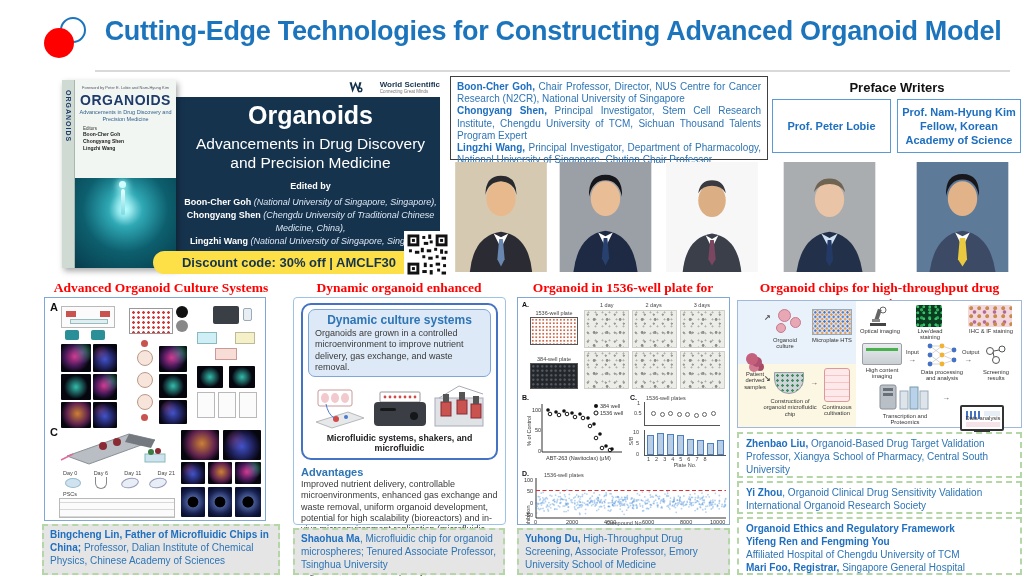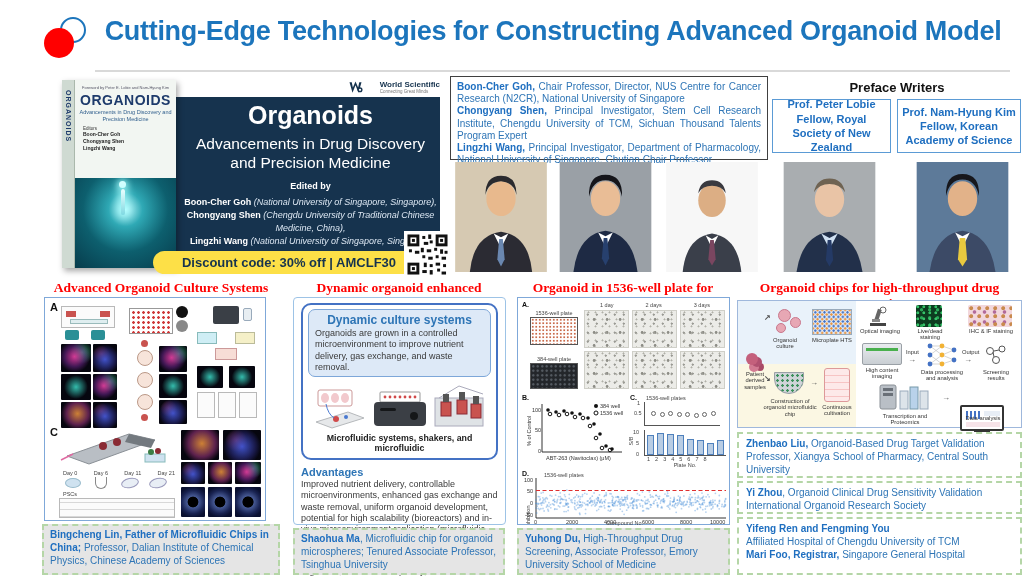--- a/index.html
+++ b/index.html
@@ -198,21 +198,20 @@
 
 <div class="abs bio-box">
   <div><b>Boon-Cher Goh,</b><span> Chair Professor, Director, NUS Centre for Cancer Research (N2CR), National University of Singapore</span></div>
   <div><b>Chongyang Shen,</b><span> Principal Investigator, Stem Cell Research Institute, Chengdu University of TCM, Sichuan Thousand Talents Program Expert</span></div>
   <div><b>Lingzhi Wang,</b><span> Principal Investigator, Department of Pharmacology, National University of Singapore, Chutian Chair Professor</span></div>
 </div>
 
 <div class="abs pref-title">Preface Writers</div>
 <div class="abs pref-box" style="left:772px;width:119px">
   <div>Prof. Peter Lobie</div>
-  <div>Fellow,  Royal Society of New Zealand</div>
 </div>
 <div class="abs pref-box" style="left:897px;width:124px">
   <div>Prof. Nam-Hyung Kim</div>
   <div>Fellow, Korean Academy of Science</div>
 </div>
 
 <div class="abs photo" style="left:455px;width:92px">
   <svg viewBox="0 0 100 120">
       <rect width="100" height="120" fill="#d6c9b2"></rect>
       <ellipse cx="50" cy="40" rx="16" ry="19" fill="#e8b98d"></ellipse>
@@ -1155,16 +1154,17 @@
 
 <div class="abs cap4" style="left:737px;top:432px;width:285px;height:46px">
   <b>Zhenbao Liu,</b><span> Organoid-Based Drug Target Validation</span>
   <div>Professor, Xiangya School of Pharmacy, Central South University</div>
 </div>
 <div class="abs cap4" style="left:737px;top:481px;width:285px;height:33px">
   <b>Yi Zhou</b><span>, Organoid Clinical Drug Sensitivity Validation</span>
   <div>International Organoid Research Society</div>
 </div>
 <div class="abs cap4" style="left:737px;top:517px;width:285px;height:58px">
+  <div><b>Organoid Ethics and Regulatory Framework</b></div>
   <div><b>Yifeng Ren and Fengming You</b></div>
   <div>Affiliated Hospital of Chengdu University of TCM</div>
   <div><b>Mari Foo, Registrar,</b><span> Singapore General Hospital</span></div>
 </div>
 
 </body></html>

